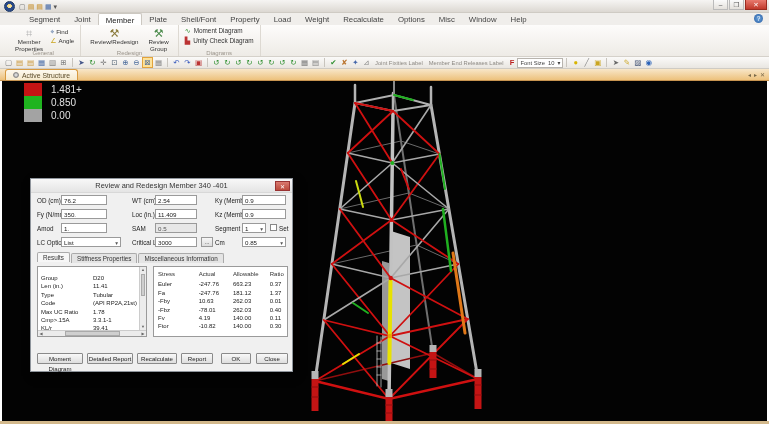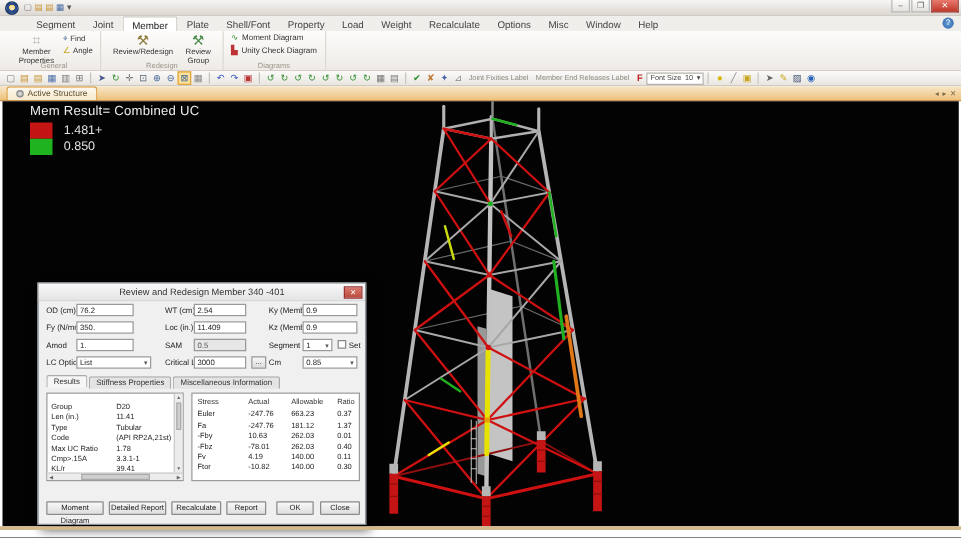--- a/index.html
+++ b/index.html
@@ -67,21 +67,21 @@
   .lrow { display:flex; align-items:center; height:13px; }
   .lswatch { width:18px; height:13px; display:inline-block; }
   .llabel { font-size:10px; color:#e2e2e2; margin-left:9px; }
   .tower { position:absolute; left:291px; top:0; }
 
   
   .win-bottom { position:absolute; left:0; top:421px; width:769px; height:3px; background:#d3b98c; }
 
   
   .dlg { position:absolute; left:30px; top:178px; width:263px; height:194px; background:#f0f0f0;
-    border:1px solid #8f959c; box-shadow:3px 4px 8px rgba(0,0,0,.65); font-size:6.3px; color:#222;margin-top:48px; }
+    border:1px solid #8f959c; box-shadow:3px 4px 8px rgba(0,0,0,.65); font-size:6.3px; color:#222; }
   .dtitle { position:absolute; left:0; top:0; right:0; height:14px; text-align:center; line-height:14px;
     font-size:7.4px; color:#333; background:linear-gradient(#f8f8f8,#e4e4e4); border-bottom:1px solid #d8d8d8; }
   .dclose { position:absolute; right:2px; top:2px; width:15px; height:10px; background:linear-gradient(#d97a70,#bb4a3c);
     border:1px solid #933; color:#fff; font-size:6px; text-align:center; line-height:10px; }
   .flabel { position:absolute; font-size:6.3px; color:#222; }
   .finput { position:absolute; height:10px; line-height:8px; background:#fff; border:1px solid #9a9a9a; padding:1px 2px; font-size:6.2px; }
   .finput.dis { background:#e7e7e7; color:#555; }
   .fselect { position:absolute; height:10px; line-height:8px; background:#fff; border:1px solid #9a9a9a; padding:1px 2px; font-size:6.2px; }
   .fselect .arr { float:right; font-size:5.5px; color:#555; line-height:8px; }
   .browse { position:absolute; height:10px; width:12px; background:linear-gradient(#f7f7f7,#ddd); border:1px solid #999;
@@ -256,28 +256,31 @@
   <div class="tsctr">
     <span>◂</span>
     <span>▸</span>
     <span>✕</span>
   </div>
 </div>
 
 <div class="viewport">
 
   <div class="legend">
-    <div class="legend-title">Mem Result= Combined UC</div>
     <div class="lrow">
         <span class="lswatch" style="background: rgb(196, 20, 20);"></span>
         <span class="llabel">1.481+</span>
       </div>
     <div class="lrow">
         <span class="lswatch" style="background: rgb(31, 180, 31);"></span>
         <span class="llabel">0.850</span>
+      </div>
+    <div class="lrow">
+        <span class="lswatch" style="background: rgb(163, 163, 163);"></span>
+        <span class="llabel">0.00</span>
       </div>
   </div>
 
   <svg class="tower" width="228" height="340" viewBox="0 0 228 340">
     <g stroke-linecap="round" fill="none">
 
       <line x1="101" y1="14" x2="140" y2="272" stroke="#6f6f6f" stroke-width="2"></line>
       <line x1="54.8" y1="72" x2="108" y2="60" stroke="#6a6a6a" stroke-width="1"></line>
       <line x1="108" y1="60" x2="146.5" y2="73" stroke="#6a6a6a" stroke-width="1"></line>
       <line x1="46.8" y1="128" x2="115.8" y2="112" stroke="#6a6a6a" stroke-width="1"></line>

